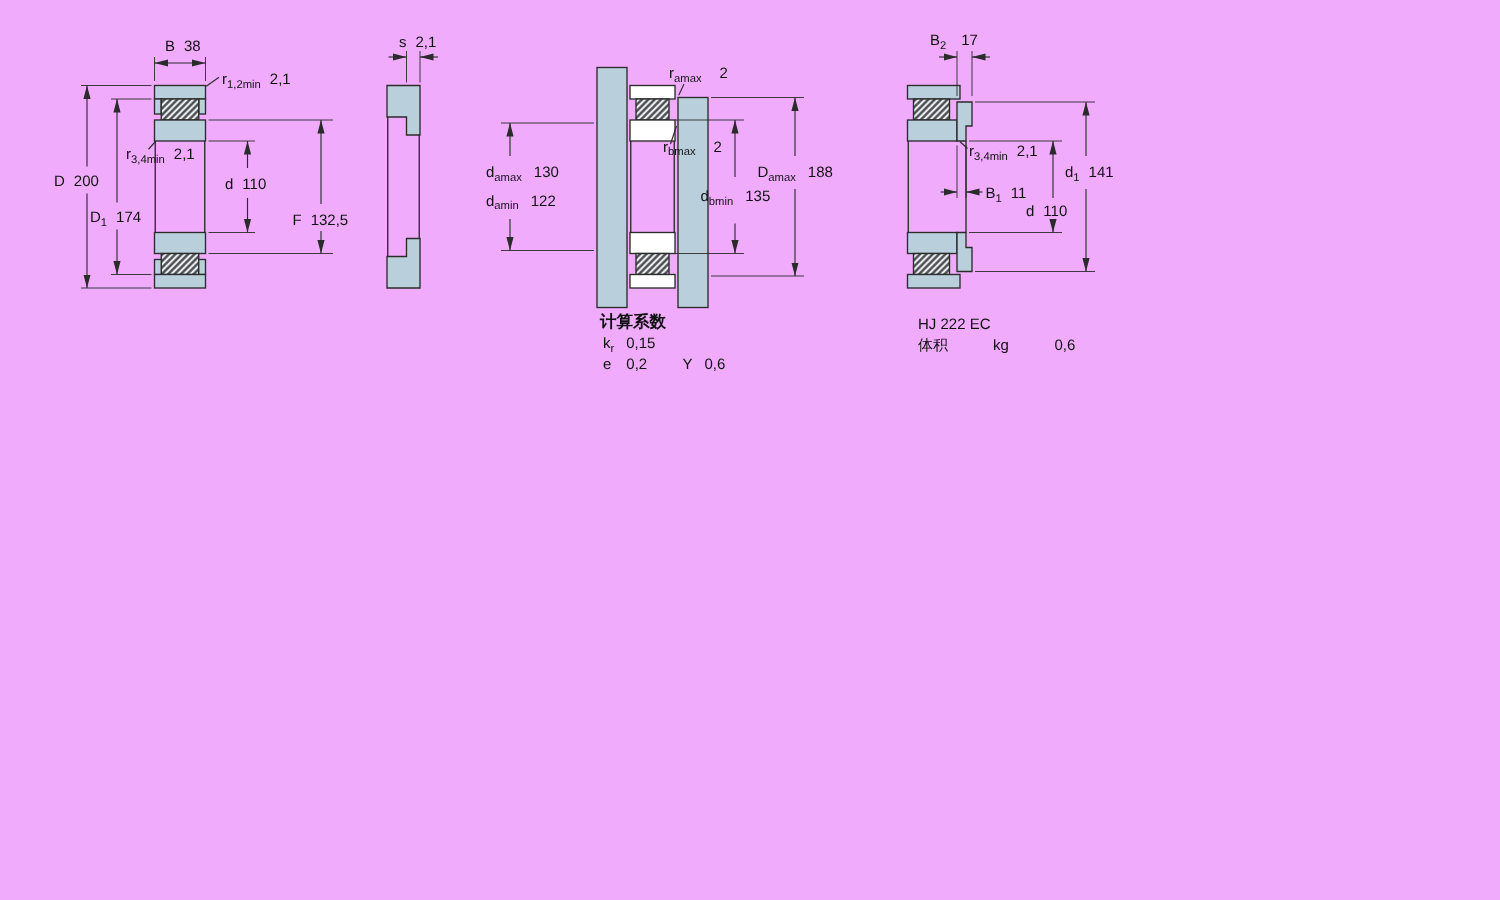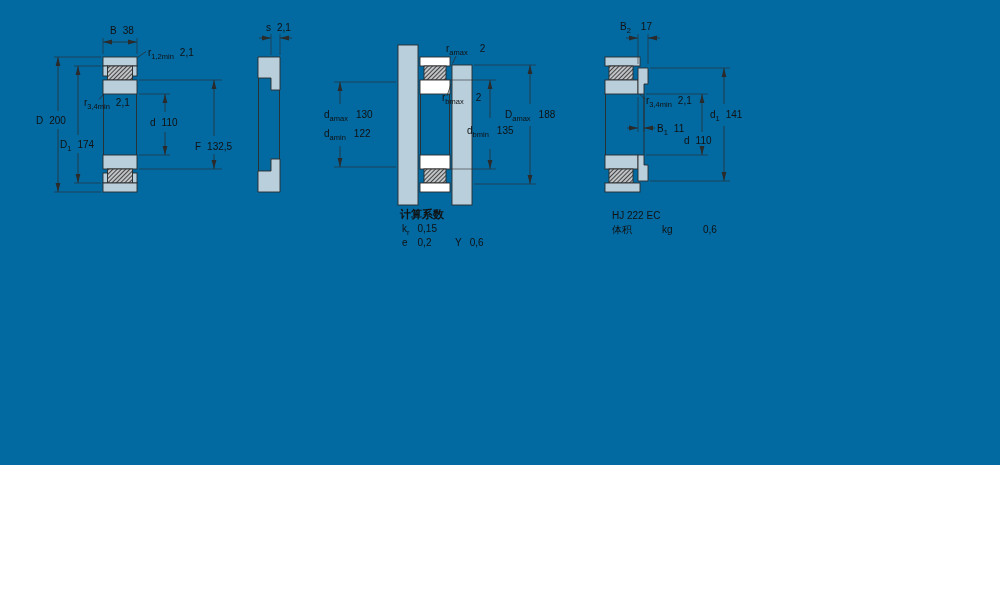--- a/index.html
+++ b/index.html
@@ -1,16 +1,16 @@
 <!DOCTYPE html>
 <html style="--ring: #b9cfdc; --line: #2b2b2b; --text: #111111; --hatch_bg: #e9eef2; --hatch_line: #444444;"><head>
 <meta charset="utf-8">
 <style>
   html,body{margin:0;padding:0;background:#fff}
-  .canvas{position:relative;width:1000px;height:465px;background:#0369a1;overflow:hidden}
+  .canvas{position:relative;width:1000px;height:600px;background:#f0abfc;overflow:hidden}
   svg{display:block}
   .ring{fill:var(--ring,#b9cfdc);stroke:var(--line,#2b2b2b);stroke-width:.9}
   .white{fill:#ffffff;stroke:var(--line,#2b2b2b);stroke-width:.9}
   .hat{stroke:var(--line,#2b2b2b);stroke-width:.9}
   .ln{stroke:var(--line,#2b2b2b);stroke-width:.9;fill:none}
   .dm{stroke:var(--line,#2b2b2b);stroke-width:.75;fill:none}
   .xln{stroke:var(--line,#2b2b2b);stroke-width:.6;fill:none}
   .arrowhead{fill:var(--line,#2b2b2b)}
   .t{font-family:"Liberation Sans","DejaVu Sans",sans-serif;font-size:10px;fill:var(--text,#111)}
   .sub{font-size:7.5px}

